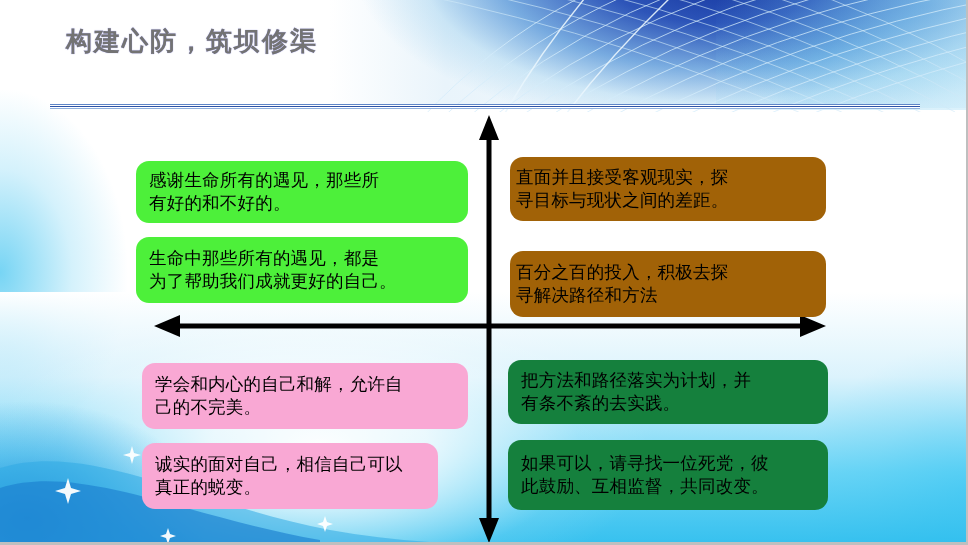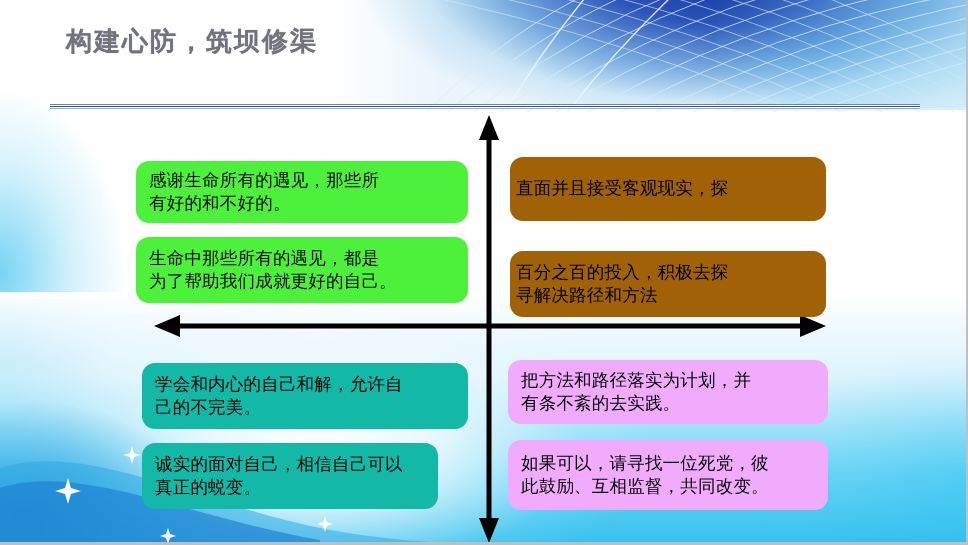--- a/index.html
+++ b/index.html
@@ -87,22 +87,22 @@
     font-weight:normal;
     font-size:17.5px;
     line-height:1.32;
     letter-spacing:0.2px;
     font-family:"DejaVu Sans","Liberation Sans",sans-serif;
   }
   .qbox span { display:block; }
 
   .q-green  { background:#4df03a; }
   .q-blue   { background:#a16207;padding-left:6px; }
-  .q-yellow { background:#14b8a6; }
-  .q-orange { background:#f0abfc; }
+  .q-yellow { background:#f9a8d4; }
+  .q-orange { background:#15803d; }
 
   
   #box-tl-1 { left:136px; top:161px;  width:332px; height:62px; }
   #box-tl-2 { left:136px; top:237px;  width:332px; height:66px; }
   #box-tr-1 { left:510px; top:157px;  width:316px; height:64px; }
   #box-tr-2 { left:510px; top:251px;  width:316px; height:66px; }
   #box-bl-1 { left:142px; top:363px;  width:326px; height:66px; }
   #box-bl-2 { left:142px; top:443px;  width:296px; height:66px; }
   #box-br-1 { left:508px; top:360px;  width:320px; height:64px; }
   #box-br-2 { left:508px; top:440px;  width:320px; height:70px; }
@@ -219,20 +219,21 @@
   <div class="qbox q-green" id="box-tl-2">
     <div>
       <span>生命中那些所有的遇见，都是</span>
       <span>为了帮助我们成就更好的自己。</span>
     </div>
   </div>
 
   <div class="qbox q-blue" id="box-tr-1">
     <div>
       <span>直面并且接受客观现实，探</span>
+      <span>寻目标与现状之间的差距。</span>
     </div>
   </div>
   <div class="qbox q-blue" id="box-tr-2">
     <div>
       <span>百分之百的投入，积极去探</span>
       <span>寻解决路径和方法</span>
     </div>
   </div>
 
   <div class="qbox q-yellow" id="box-bl-1">

